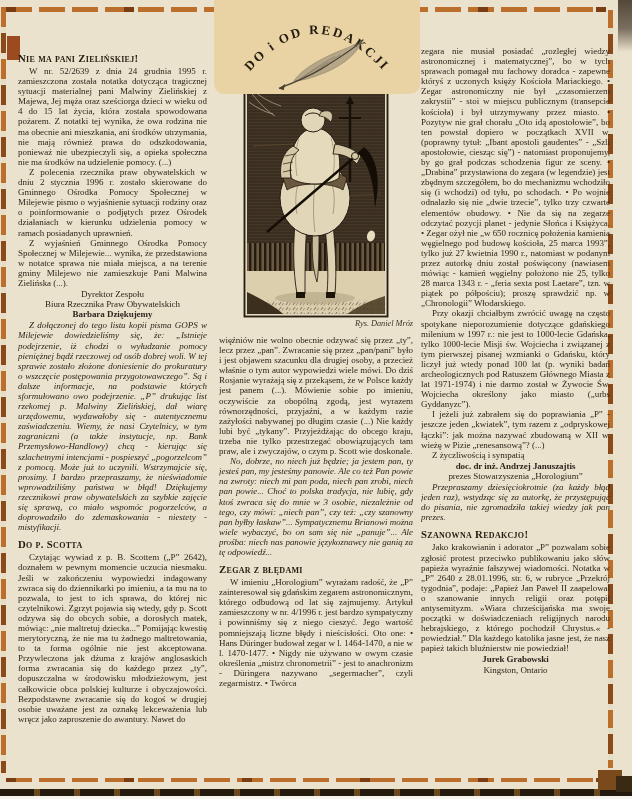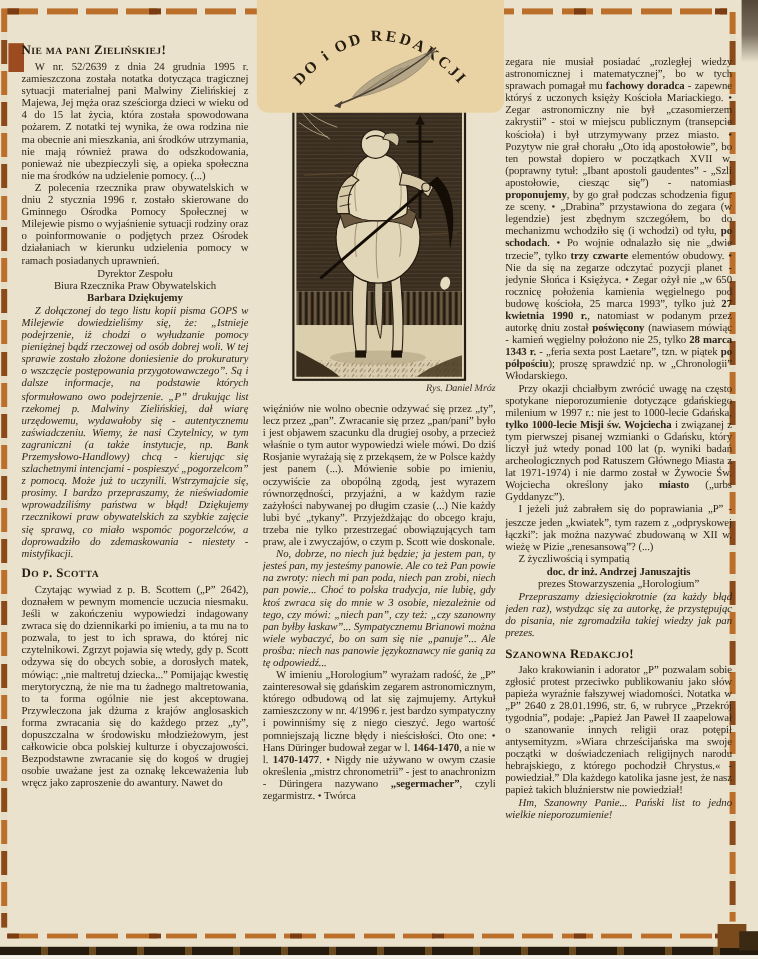--- a/index.html
+++ b/index.html
@@ -29,35 +29,35 @@
   .corner-dark{position:absolute;right:0;top:0;width:14px;height:52px;
     background:linear-gradient(180deg,#55483a 0%,#7a6f5e 55%,rgba(122,111,94,0) 100%);}
   
   .header-patch{position:absolute;left:214px;top:0;width:206px;height:94px;
     background:#e9d3a4;border-radius:0 0 10px 10px;z-index:3;}
   .header-patch svg{position:absolute;left:0;top:0;}
   .quill{left:48px !important;top:34px !important;}
   
   .col{position:absolute;font-size:9px;line-height:10.1px;text-align:justify;
        letter-spacing:-0.05px;overflow:hidden;}
-  #col1{left:18px;top:36px;width:189px;height:727px;}
+  #col1{left:18px;top:52px;width:189px;height:727px;}
   #col2{left:219px;top:84px;width:194px;height:690px;}
   #col3{left:421px;top:46px;width:189px;height:727px;}
   .col p{margin:0;text-indent:11px;}
   .col p.cont{text-indent:0;}
   .col h3{font-size:10.8px;line-height:12px;margin:6px 0 2px;font-weight:bold;
     font-variant:small-caps;letter-spacing:.3px;color:#241c10;}
   .col h3:first-child{margin-top:0;}
   .sig{text-align:center;margin:1px 0;}
   .sig .name{font-weight:bold;}
   .reply{font-style:italic;}
   .figure{width:146px;margin:2px auto 0;line-height:0;}
   .caption{font-style:italic;text-align:right;font-size:8.4px;line-height:12px;
     color:#3c332a;margin-bottom:5px;}
-  b{font-weight:bold;margin-top:36px;}
+  b{font-weight:normal;margin-top:36px;}
 </style>
 </head>
 <body>
 
 <div class="page">
 
   <div class="b-top"></div>
   <div class="b-left"></div>
   <div class="b-right"></div>
   <div class="b-bottom"></div>
@@ -80,20 +80,21 @@
       <path d="M14,58 C30,52 44,46 58,38 C76,27 94,16 104,6" stroke="#4a4034" stroke-width="1.4" fill="none"></path>
       <path d="M40,46 C50,38 62,30 74,24 M48,44 C58,36 70,28 80,22 M36,48 C46,42 56,36 66,30" stroke="#5a5044" stroke-width="0.5" fill="none" opacity="0.8"></path>
       <path d="M14,58 L21,53 L19,60 Z" fill="#4a4034"></path>
     </svg>
   </div>
 
   <div class="col" id="col1">
     <h3>Nie ma pani Zielińskiej!</h3>
     <p>W nr. 52/2639 z dnia 24 grudnia 1995 r. zamieszczona została notatka dotycząca tragicznej sytuacji materialnej pani Malwiny Zielińskiej z Majewa, Jej męża oraz sześciorga dzieci w wieku od 4 do 15 lat życia, która została spowodowana pożarem. Z notatki tej wynika, że owa rodzina nie ma obecnie ani mieszkania, ani środków utrzymania, nie mają również prawa do odszkodowania, ponieważ nie ubezpieczyli się, a opieka społeczna nie ma środków na udzielenie pomocy. (...)</p>
     <p>Z polecenia rzecznika praw obywatelskich w dniu 2 stycznia 1996 r. zostało skierowane do Gminnego Ośrodka Pomocy Społecznej w Milejewie pismo o wyjaśnienie sytuacji rodziny oraz o poinformowanie o podjętych przez Ośrodek działaniach w kierunku udzielenia pomocy w ramach posiadanych uprawnień.</p>
+    <p>Z wyjaśnień Gminnego Ośrodka Pomocy Społecznej w Milejewie... wynika, że przedstawiona w notatce sprawa nie miała miejsca, a na terenie gminy Milejewo nie zamieszkuje Pani Malwina Zielińska (...).</p>
     <div class="sig">
       <div>Dyrektor Zespołu</div>
       <div>Biura Rzecznika Praw Obywatelskich</div>
       <div class="name">Barbara Dziękujemy</div>
     </div>
     <p class="reply">Z dołączonej do tego listu kopii pisma GOPS w Milejewie dowiedzieliśmy się, że: „Istnieje podejrzenie, iż chodzi o wyłudzanie pomocy pieniężnej bądź rzeczowej od osób dobrej woli. W tej sprawie zostało złożone doniesienie do prokuratury o wszczęcie postępowania przygotowawczego”. Są i dalsze informacje, na podstawie których sformułowano owo podejrzenie. „P” drukując list rzekomej p. Malwiny Zielińskiej, dał wiarę urzędowemu, wydawałoby się - autentycznemu zaświadczeniu. Wiemy, że nasi Czytelnicy, w tym zagraniczni (a także instytucje, np. Bank Przemysłowo-Handlowy) chcą - kierując się szlachetnymi intencjami - pospieszyć „pogorzelcom” z pomocą. Może już to uczynili. Wstrzymajcie się, prosimy. I bardzo przepraszamy, że nieświadomie wprowadziliśmy państwa w błąd! Dziękujemy rzecznikowi praw obywatelskich za szybkie zajęcie się sprawą, co miało wspomóc pogorzelców, a doprowadziło do zdemaskowania - niestety - mistyfikacji.</p>
     <h3>Do p. Scotta</h3>
     <p>Czytając wywiad z p. B. Scottem („P” 2642), doznałem w pewnym momencie uczucia niesmaku. Jeśli w zakończeniu wypowiedzi indagowany zwraca się do dziennikarki po imieniu, a ta mu na to pozwala, to jest to ich sprawa, do której nic czytelnikowi. Zgrzyt pojawia się wtedy, gdy p. Scott odzywa się do obcych sobie, a dorosłych matek, mówiąc: „nie maltretuj dziecka...” Pomijając kwestię merytoryczną, że nie ma tu żadnego maltretowania, to ta forma ogólnie nie jest akceptowana. Przywleczona jak dżuma z krajów anglosaskich forma zwracania się do każdego przez „ty”, dopuszczalna w środowisku młodzieżowym, jest całkowicie obca polskiej kulturze i obyczajowości. Bezpodstawne zwracanie się do kogoś w drugiej osobie uważane jest za oznakę lekceważenia lub wręcz jako zaproszenie do awantury. Nawet do</p>
   </div>
 
@@ -148,31 +149,35 @@
         <path d="M78,26 C88,22 92,28 88,36 C84,32 80,30 76,30 Z" fill="#cfc2a2" stroke="#241b10" stroke-width="0.8"></path>
         <line x1="24" y1="146" x2="122" y2="62" stroke="#140d06" stroke-width="2.4"></line>
         <circle cx="112" cy="70" r="3.5" fill="#d6c9a8" stroke="#241b10"></circle>
         <path d="M122,62 C134,72 138,94 132,122 C131,98 126,78 116,68 Z" fill="#140d06"></path>
         <rect x="1.5" y="1.5" width="143" height="229" fill="none" stroke="#241d14" stroke-width="1.8"></rect>
       </svg>
     </div>
     <div class="caption">Rys. Daniel Mróz</div>
     <p class="cont">więźniów nie wolno obecnie odzywać się przez „ty”, lecz przez „pan”. Zwracanie się przez „pan/pani” było i jest objawem szacunku dla drugiej osoby, a przecież właśnie o tym autor wypowiedzi wiele mówi. Do dziś Rosjanie wyrażają się z przekąsem, że w Polsce każdy jest panem (...). Mówienie sobie po imieniu, oczywiście za obopólną zgodą, jest wyrazem równorzędności, przyjaźni, a w każdym razie zażyłości nabywanej po długim czasie (...) Nie każdy lubi być „tykany”. Przyjeżdżając do obcego kraju, trzeba nie tylko przestrzegać obowiązujących tam praw, ale i zwyczajów, o czym p. Scott wie doskonale.</p>
     <p class="reply">No, dobrze, no niech już będzie; ja jestem pan, ty jesteś pan, my jesteśmy panowie. Ale co też Pan powie na zwroty: niech mi pan poda, niech pan zrobi, niech pan powie... Choć to polska tradycja, nie lubię, gdy ktoś zwraca się do mnie w 3 osobie, niezależnie od tego, czy mówi: „niech pan”, czy też: „czy szanowny pan byłby łaskaw”... Sympatycznemu Brianowi można wiele wybaczyć, bo on sam się nie „panuje”... Ale prośba: niech nas panowie językoznawcy nie ganią za tę odpowiedź...</p>
+    <h3>Zegar z błędami</h3>
     <p>W imieniu „Horologium” wyrażam radość, że „P” zainteresował się gdańskim zegarem astronomicznym, którego odbudową od lat się zajmujemy. Artykuł zamieszczony w nr. 4/1996 r. jest bardzo sympatyczny i powinniśmy się z niego cieszyć. Jego wartość pomniejszają liczne błędy i nieścisłości. Oto one: • Hans Düringer budował zegar w l. <b>1464-1470</b>, a nie w l. <b>1470-1477</b>. • Nigdy nie używano w owym czasie określenia „mistrz chronometrii” - jest to anachronizm - Düringera nazywano <b>„segermacher”</b>, czyli zegarmistrz. • Twórca</p>
   </div>
 
   <div class="col" id="col3">
     <p class="cont">zegara nie musiał posiadać „rozległej wiedzy astronomicznej i matematycznej”, bo w tych sprawach pomagał mu <b>fachowy doradca</b> - zapewne któryś z uczonych księży Kościoła Mariackiego. • Zegar astronomiczny nie był „czasomierzem zakrystii” - stoi w miejscu publicznym (transepcie kościoła) i był utrzymywany przez miasto. • Pozytyw nie grał chorału „Oto idą apostołowie”, bo ten powstał dopiero w początkach XVII w. (poprawny tytuł: „Ibant apostoli gaudentes” - „Szli apostołowie, ciesząc się”) - natomiast <b>proponujemy</b>, by go grał podczas schodzenia figur ze sceny. • „Drabina” przystawiona do zegara (w legendzie) jest zbędnym szczegółem, bo do mechanizmu wchodziło się (i wchodzi) od tyłu, <b>po schodach</b>. • Po wojnie odnalazło się nie „dwie trzecie”, tylko <b>trzy czwarte</b> elementów obudowy. • Nie da się na zegarze odczytać pozycji planet - jedynie Słońca i Księżyca. • Zegar ożył nie „w 650 rocznicę położenia kamienia węgielnego pod budowę kościoła, 25 marca 1993”, tylko już <b>27 kwietnia 1990 r.</b>, natomiast w podanym przez autorkę dniu został <b>poświęcony</b> (nawiasem mówiąc - kamień węgielny położono nie 25, tylko <b>28 marca 1343 r.</b> - „feria sexta post Laetare”, tzn. w piątek <b>po półpościu</b>); proszę sprawdzić np. w „Chronologii” Włodarskiego.</p>
     <p>Przy okazji chciałbym zwrócić uwagę na często spotykane nieporozumienie dotyczące gdańskiego milenium w 1997 r.: nie jest to 1000-lecie Gdańska, <b>tylko 1000-lecie Misji św. Wojciecha</b> i związanej z tym pierwszej pisanej wzmianki o Gdańsku, który liczył już wtedy ponad 100 lat (p. wyniki badań archeologicznych pod Ratuszem Głównego Miasta z lat 1971-1974) i nie darmo został w Żywocie Św. Wojciecha określony jako <b>miasto</b> („urbs Gyddanyzc”).</p>
     <p>I jeżeli już zabrałem się do poprawiania „P” - jeszcze jeden „kwiatek”, tym razem z „odpryskowej łączki”: jak można nazywać zbudowaną w XII w. wieżę w Pizie „renesansową”? (...)</p>
     <p>Z życzliwością i sympatią</p>
     <div class="sig">
       <div class="name">doc. dr inż. Andrzej Januszajtis</div>
       <div>prezes Stowarzyszenia „Horologium”</div>
     </div>
     <p class="reply">Przepraszamy dziesięciokrotnie (za każdy błąd jeden raz), wstydząc się za autorkę, że przystępując do pisania, nie zgromadziła takiej wiedzy jak pan prezes.</p>
     <h3>Szanowna Redakcjo!</h3>
     <p>Jako krakowianin i adorator „P” pozwalam sobie zgłosić protest przeciwko publikowaniu jako słów papieża wyraźnie fałszywej wiadomości. Notatka w „P” 2640 z 28.01.1996, str. 6, w rubryce „Przekrój tygodnia”, podaje: „Papież Jan Paweł II zaapelował o szanowanie innych religii oraz potępił antysemityzm. »Wiara chrześcijańska ma swoje początki w doświadczeniach religijnych narodu hebrajskiego, z którego pochodził Chrystus.« - powiedział.” Dla każdego katolika jasne jest, że nasz papież takich bluźnierstw nie powiedział!</p>
-    <p class="reply">Hm, Szanowny Panie... Pański list to jedno wielkie nieporozumienie!</p>
+    <div class="sig">
+      <div class="name">Jurek Grabowski</div>
+      <div>Kingston, Ontario</div>
+    </div>
   </div>
 
 </div>
 
 </body></html>

